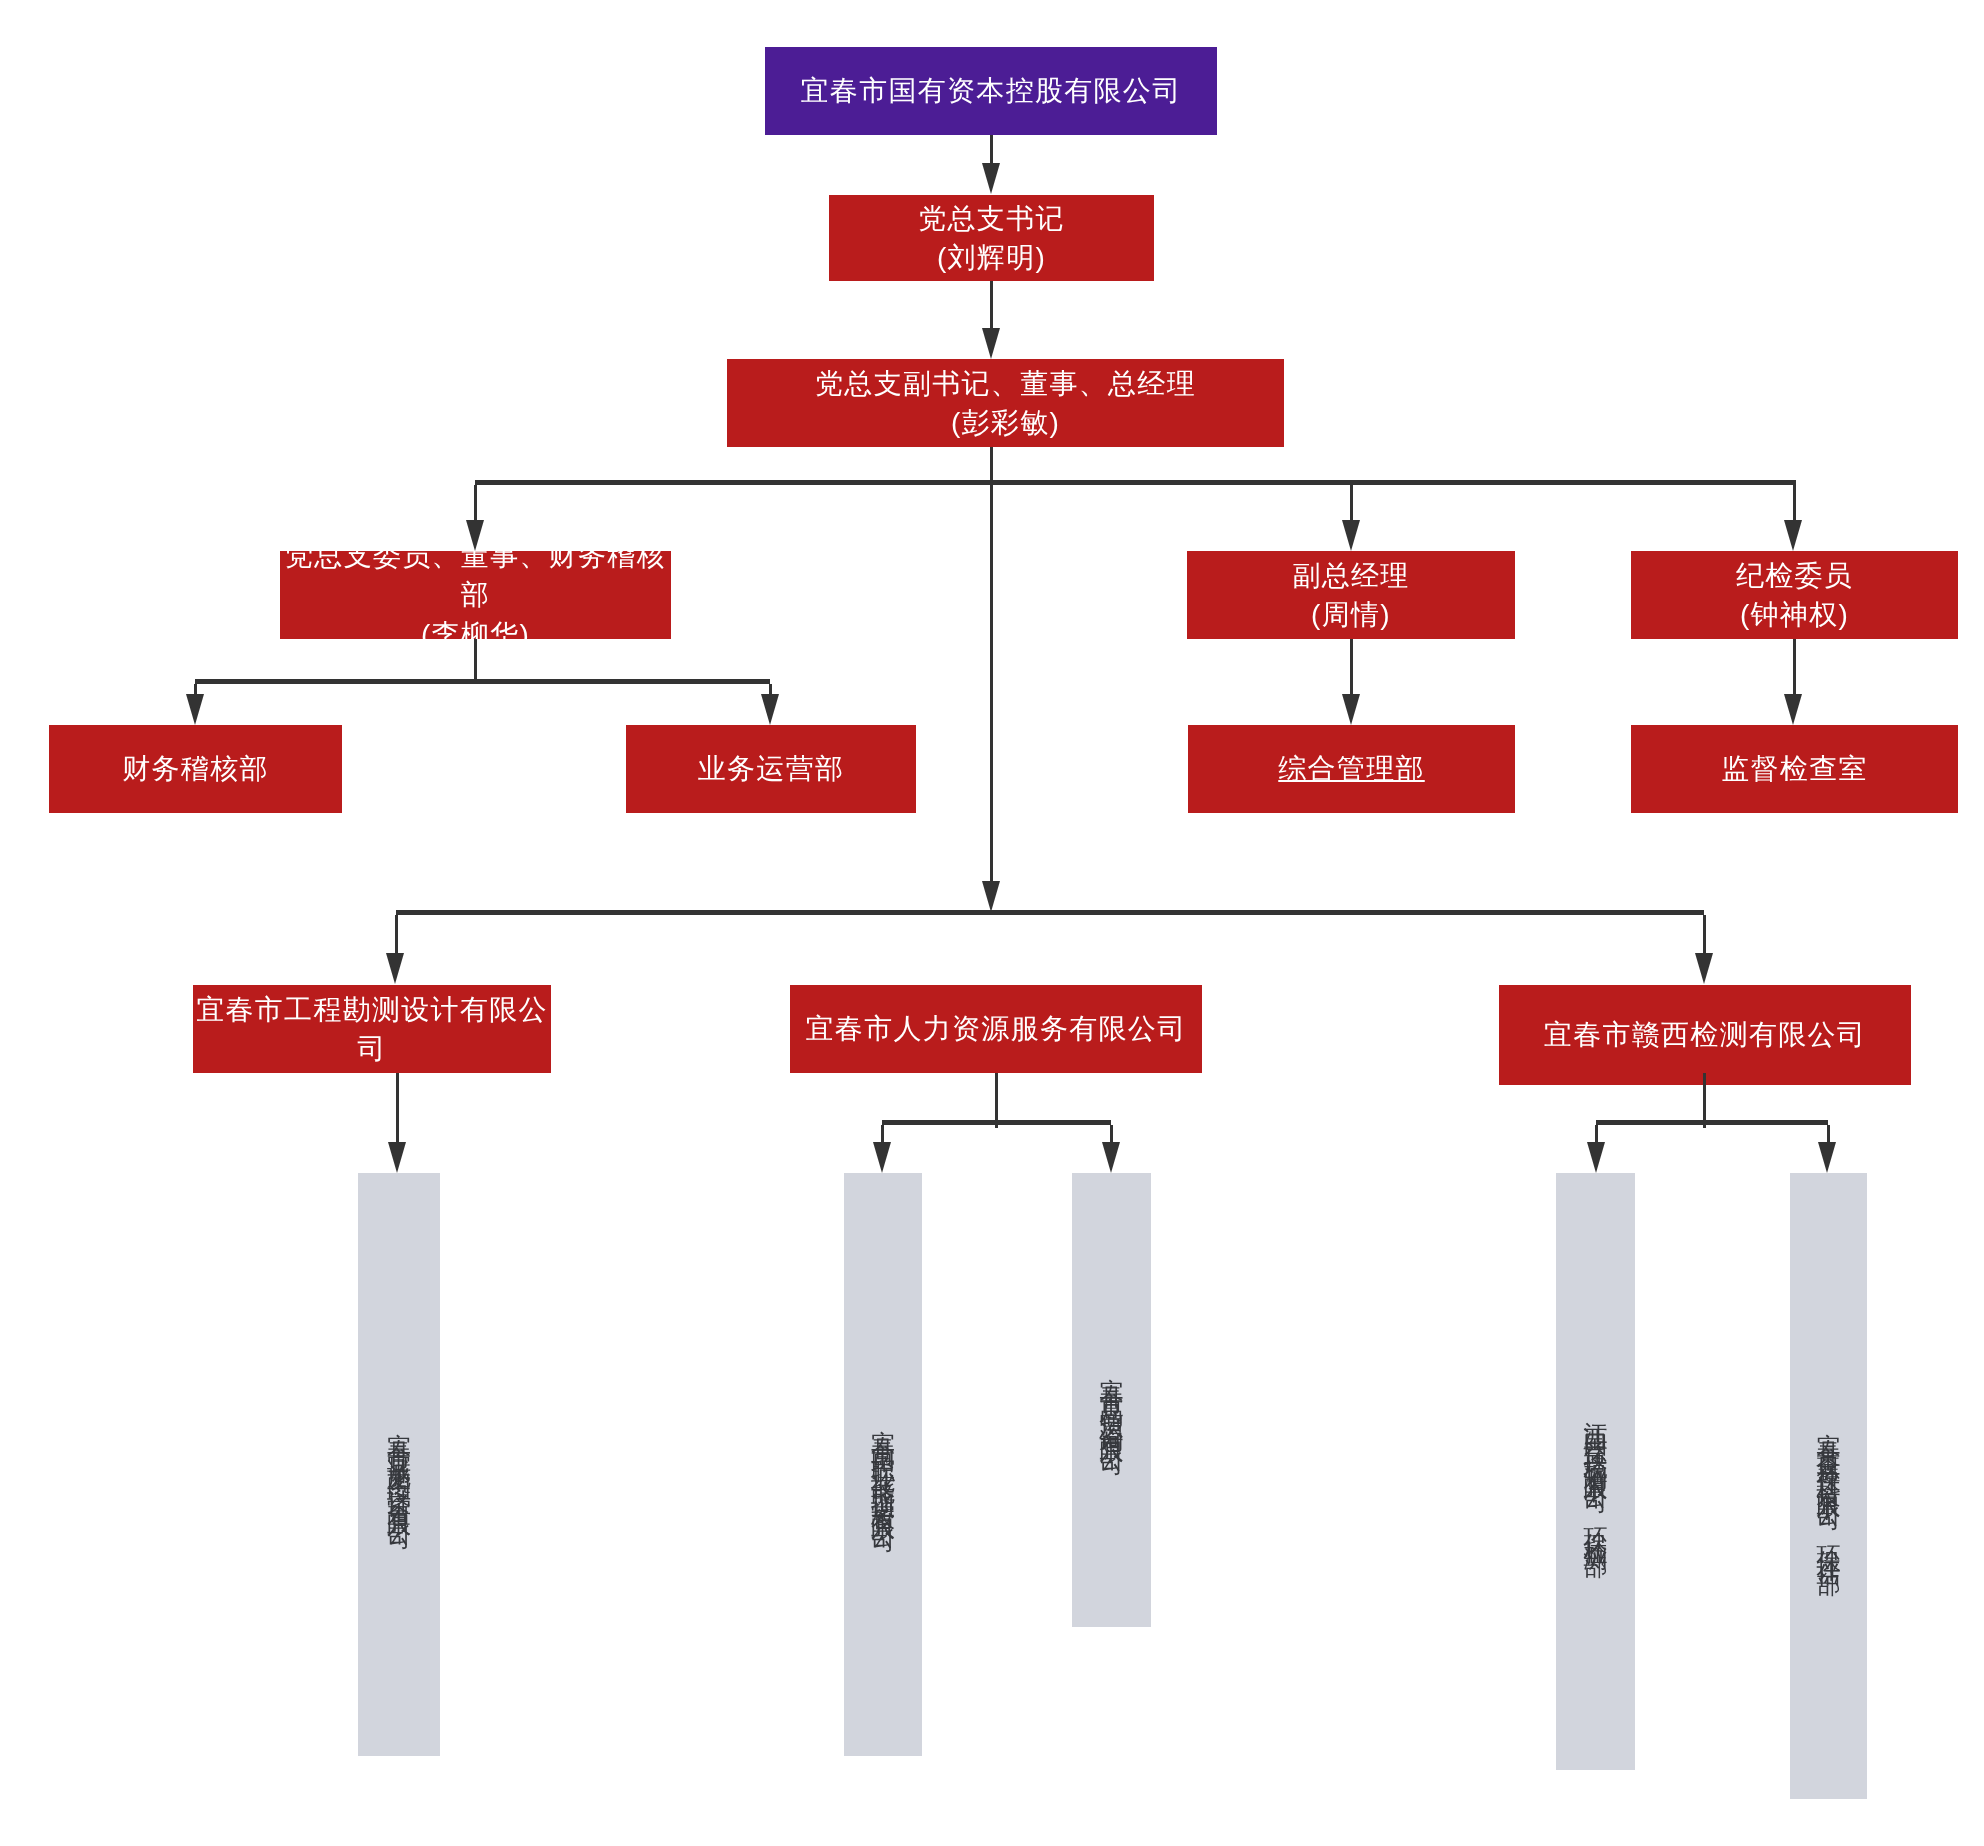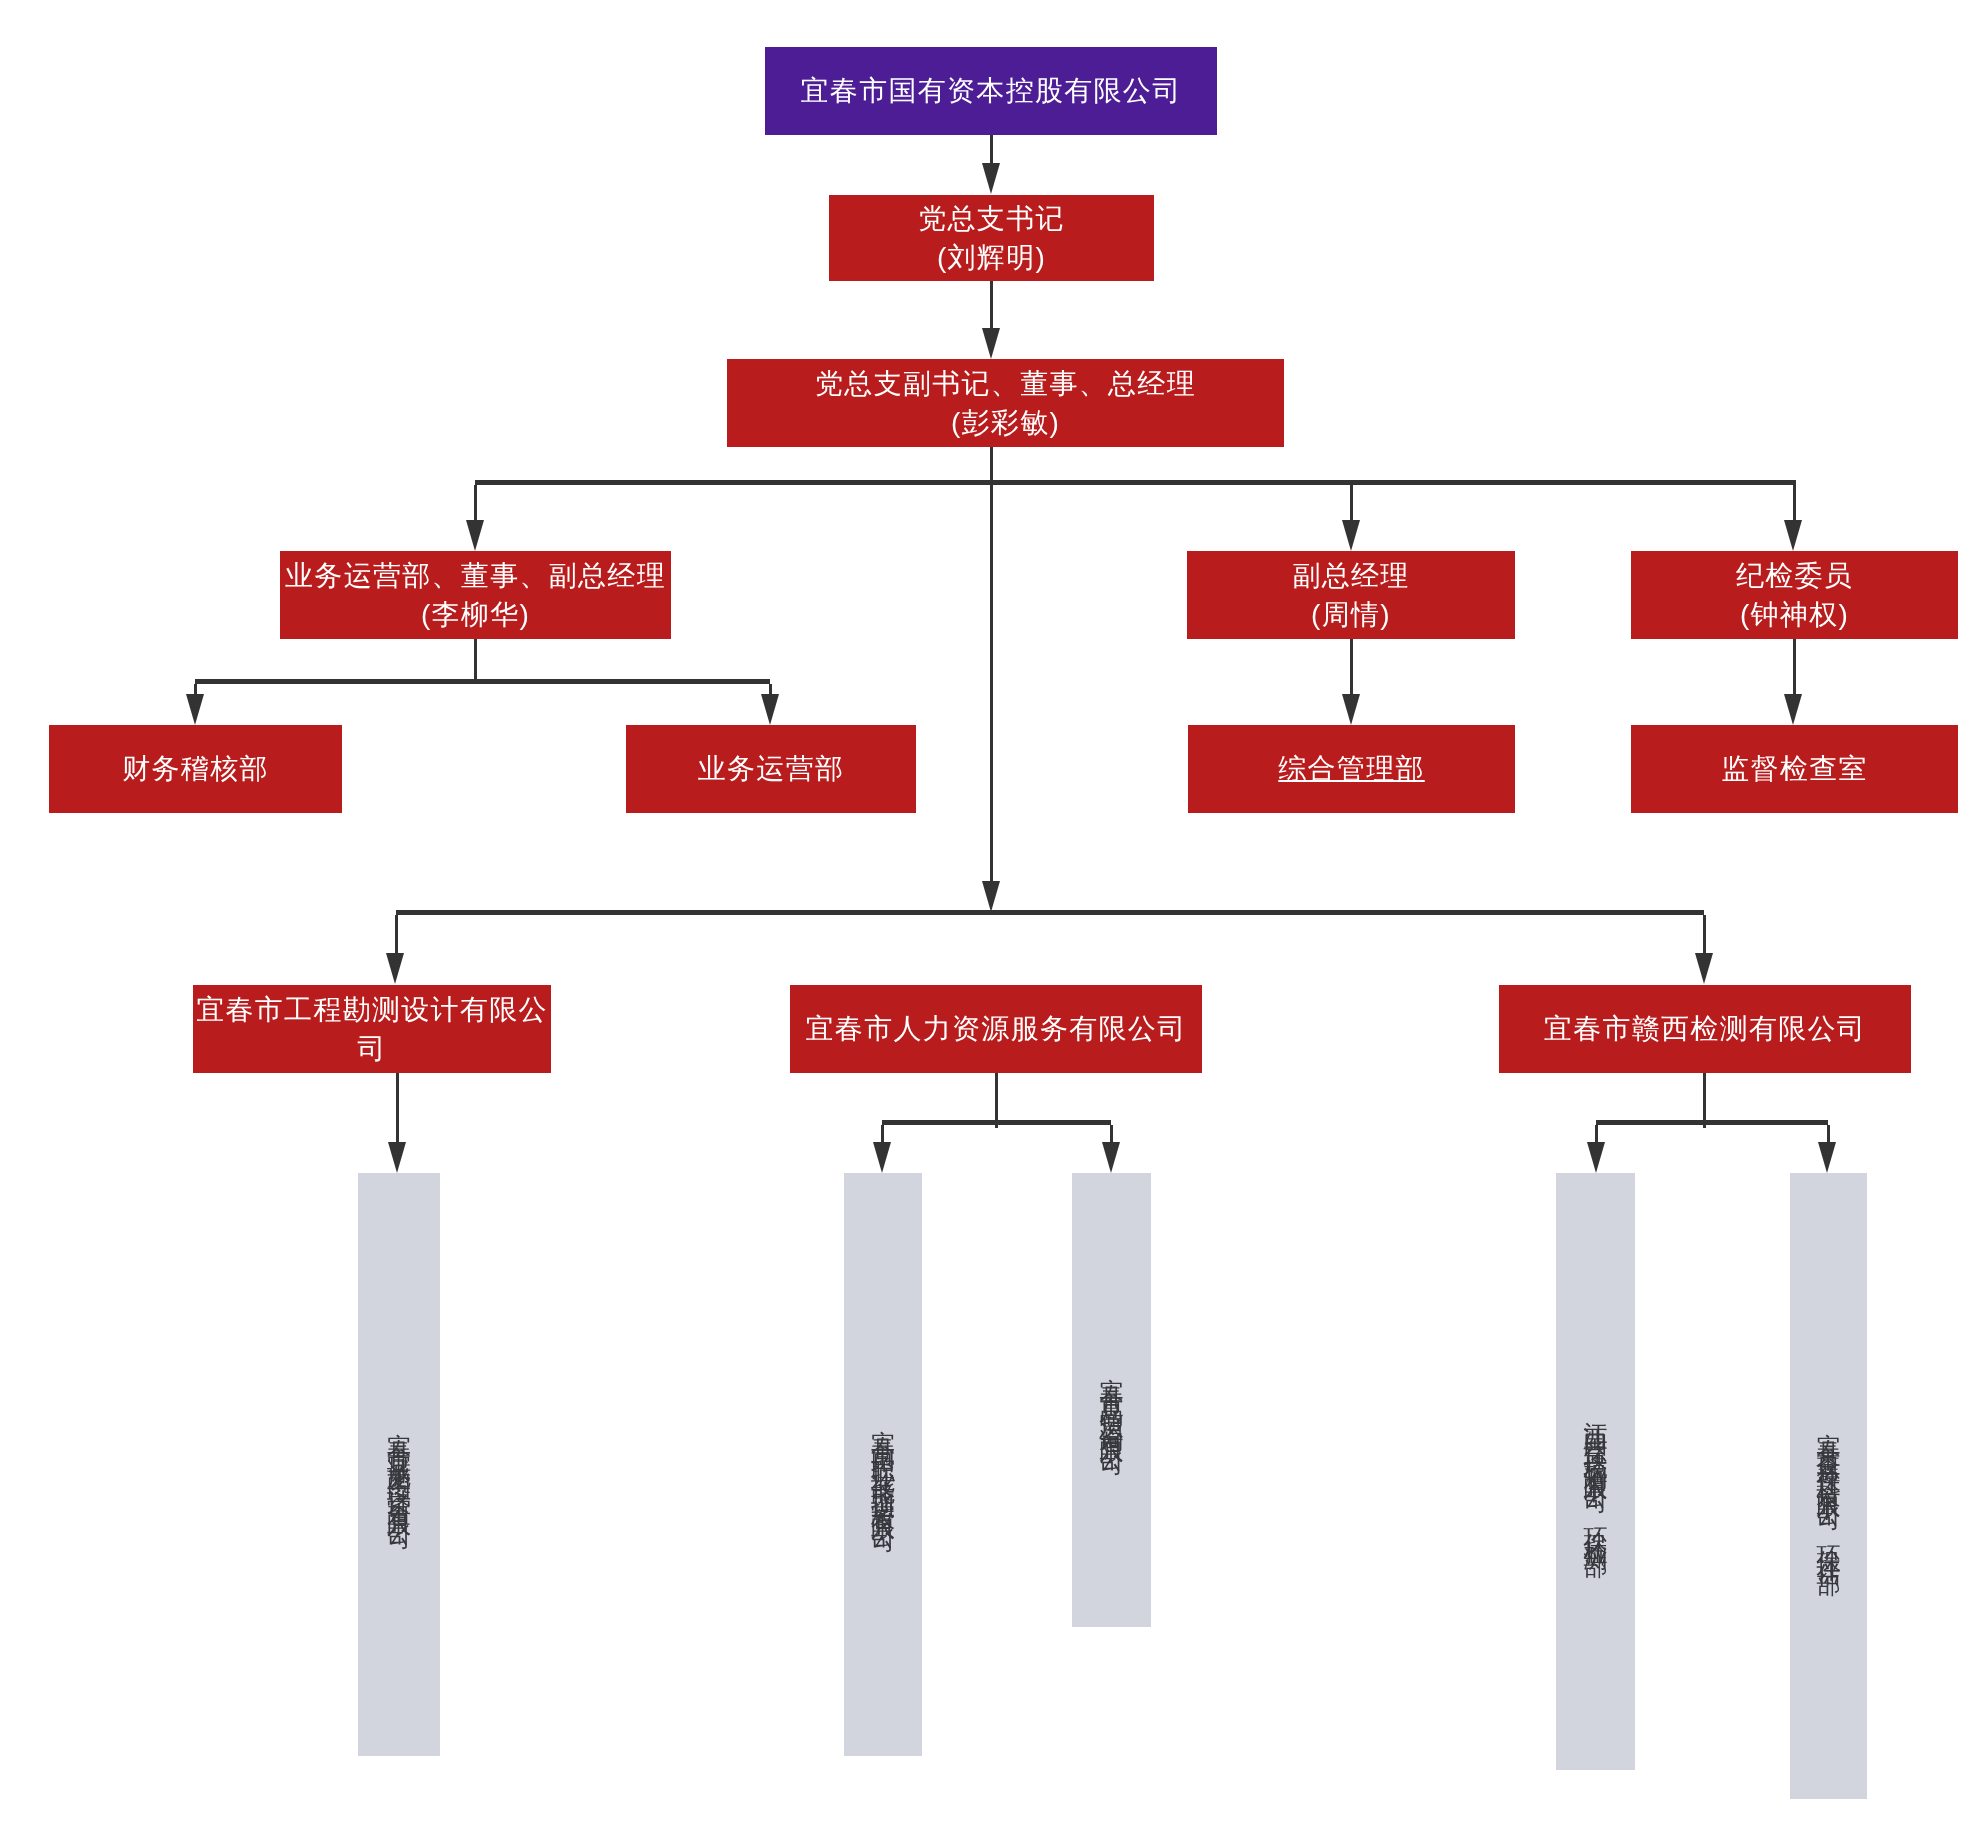--- a/index.html
+++ b/index.html
@@ -53,21 +53,21 @@
   <span>党总支书记</span>
   <span>(刘辉明)</span>
 </div>
 
 <div class="node blue" style="left:707px; top:359px; width:557px; height:88px;margin-left:20px;">
   <span>党总支副书记、董事、总经理</span>
   <span>(彭彩敏)</span>
 </div>
 
 <div class="node blue" style="left:280px; top:551px; width:391px; height:88px;">
-  <span>业务运营部、董事、副总经理</span>
+  <span>党总支委员、董事、财务稽核部</span>
   <span>(李柳华)</span>
 </div>
 <div class="node blue" style="left:1187px; top:551px; width:328px; height:88px;">
   <span>副总经理</span>
   <span>(周情)</span>
 </div>
 <div class="node blue" style="left:1631px; top:551px; width:327px; height:88px;">
   <span>纪检委员</span>
   <span>(钟神权)</span>
 </div>
@@ -84,21 +84,21 @@
 <div class="node blue" style="left:1631px; top:725px; width:327px; height:88px;">
   <span>监督检查室</span>
 </div>
 
 <div class="node blue" style="left:193px; top:985px; width:358px; height:88px;justify-content:center;">
   <span>宜春市工程勘测设计有限公司</span>
 </div>
 <div class="node blue" style="left:790px; top:985px; width:412px; height:88px;">
   <span>宜春市人力资源服务有限公司</span>
 </div>
-<div class="node blue" style="left:1499px; top:985px; width:412px; height:88px;">
+<div class="node blue" style="left:1499px; top:985px; width:412px; height:100px;">
   <span>宜春市赣西检测有限公司</span>
 </div>
 
 <div class="vbox" style="left:358px; top:1173px; width:82px; height:583px;">
   <span>宜春市宜诚施工图设计审查有限公司</span>
 </div>
 <div class="vbox" style="left:844px; top:1173px; width:78px; height:583px;">
   <span>宜春市国控职业技能培训学校有限公司</span>
 </div>
 <div class="vbox" style="left:1072px; top:1173px; width:79px; height:454px;">

